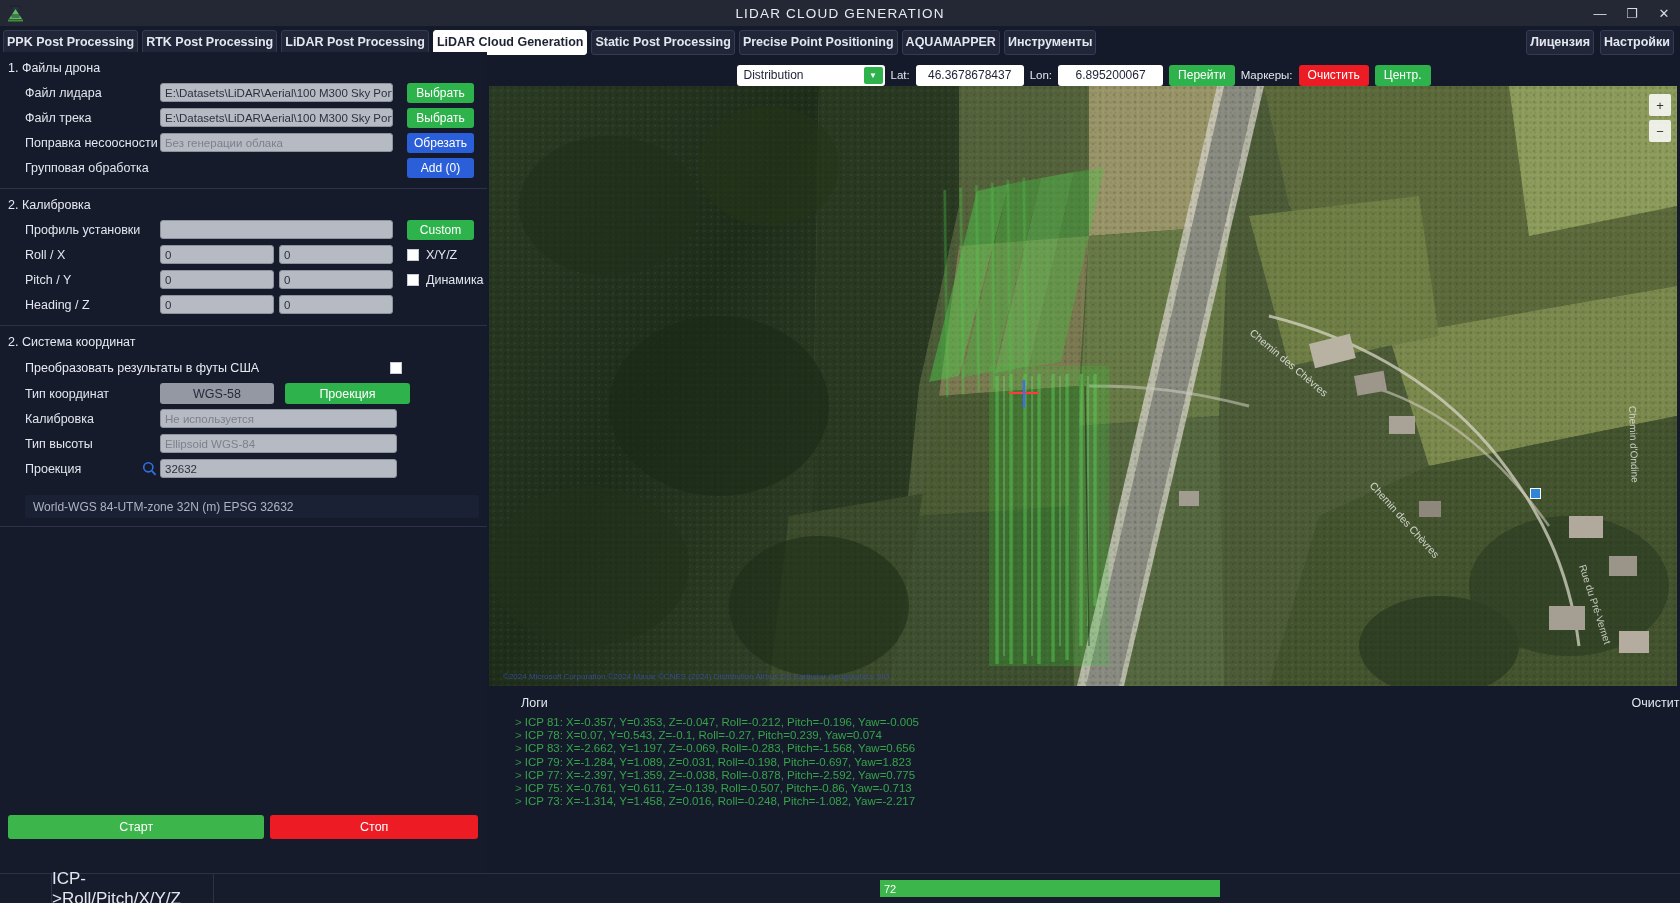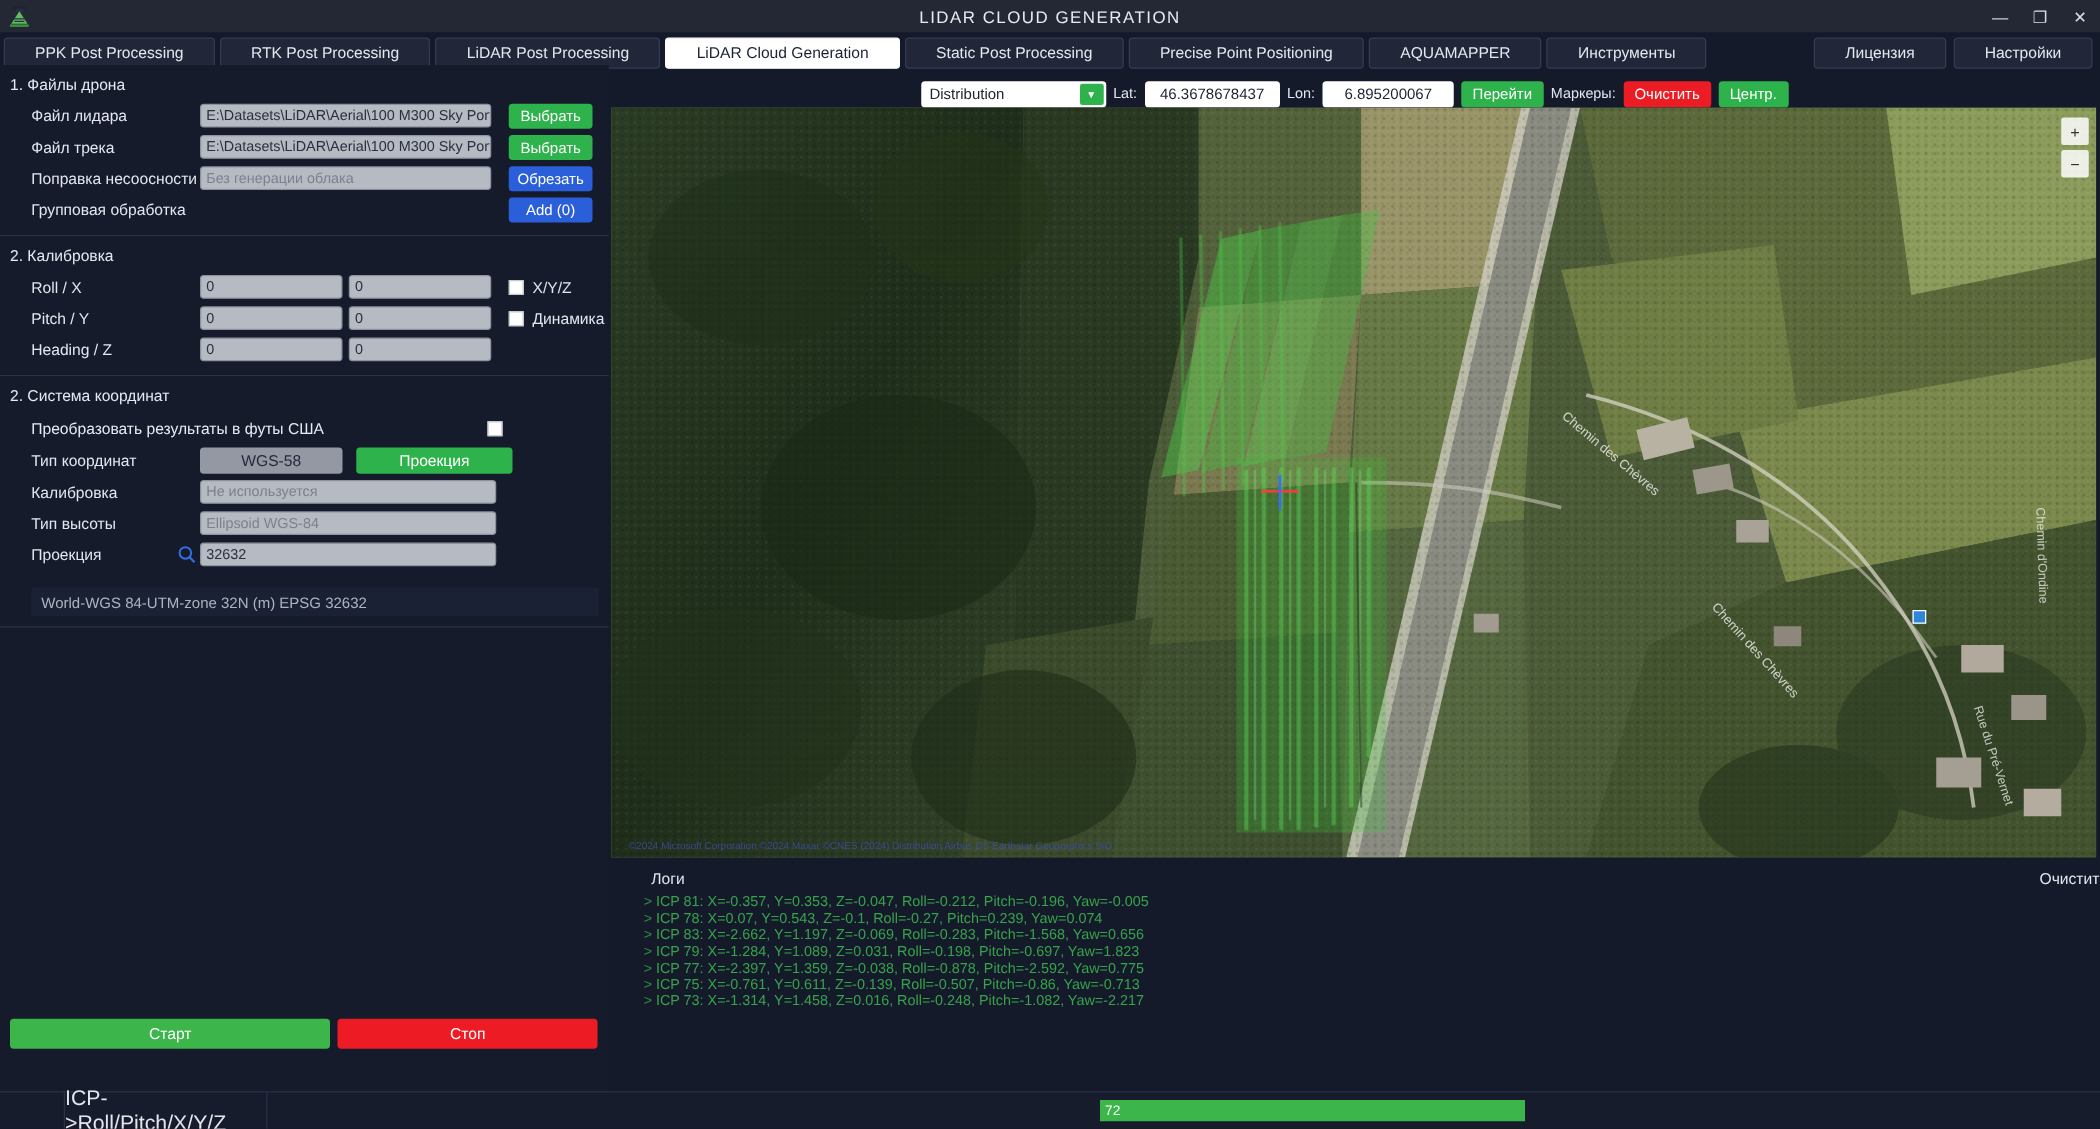--- a/index.html
+++ b/index.html
@@ -26,23 +26,23 @@
     width: 32px; height: 26px; display: flex; align-items: center; justify-content: center;
     color: #d8dbe4; font-size: 13px;
   }
 
   
   .tabbar {
     position: absolute; top: 26px; left: 0; width: 1680px; height: 32px;
     background: #151a2b; display: flex; align-items: center; padding-left: 3px; gap: 4px;
   }
   .tab {
-    height: 25px; padding: 0 24px; display: flex; align-items: center;
+    height: 25px; padding: 0 3px; display: flex; align-items: center;
     background: #212738; border: 1px solid #343b52; border-radius: 3px;
-    color: #e4e7ef; font-size: 12.5px; white-space: nowrap;
+    color: #e4e7ef; font-size: 12.5px; white-space: nowrap; font-weight: bold;
   }
   .tab.active { background: #ffffff; color: #1d2233; border-color: #ffffff; }
   .tabbar-right { position: absolute; right: 6px; display: flex; gap: 6px; text-align: center; }
   .tabbar-right .tab { background: #212738; }
 
   
   .left-panel {
     position: absolute; top: 52px; left: 0; width: 487px; height: 845px;
     background: #161b2c;
   }
@@ -232,20 +232,25 @@
     <div class="row">
       <div class="row-label">Групповая обработка</div>
       <div style="width:233px"></div>
       <div class="btn btn-blue">Add (0)</div>
     </div>
   </div>
 
   <div class="section">
     <div class="section-title">2. Калибровка</div>
 
+    <div class="row">
+      <div class="row-label">Профиль установки</div>
+      <div class="fld fld-lidar"></div>
+      <div class="btn btn-green">Custom</div>
+    </div>
 
     <div class="row">
       <div class="row-label">Roll / X</div>
       <div class="fld half">0</div>
       <div class="fld half" style="margin-left:5px">0</div>
       <div class="chk"></div>
       <div class="chk-label">X/Y/Z</div>
     </div>
 
     <div class="row">

